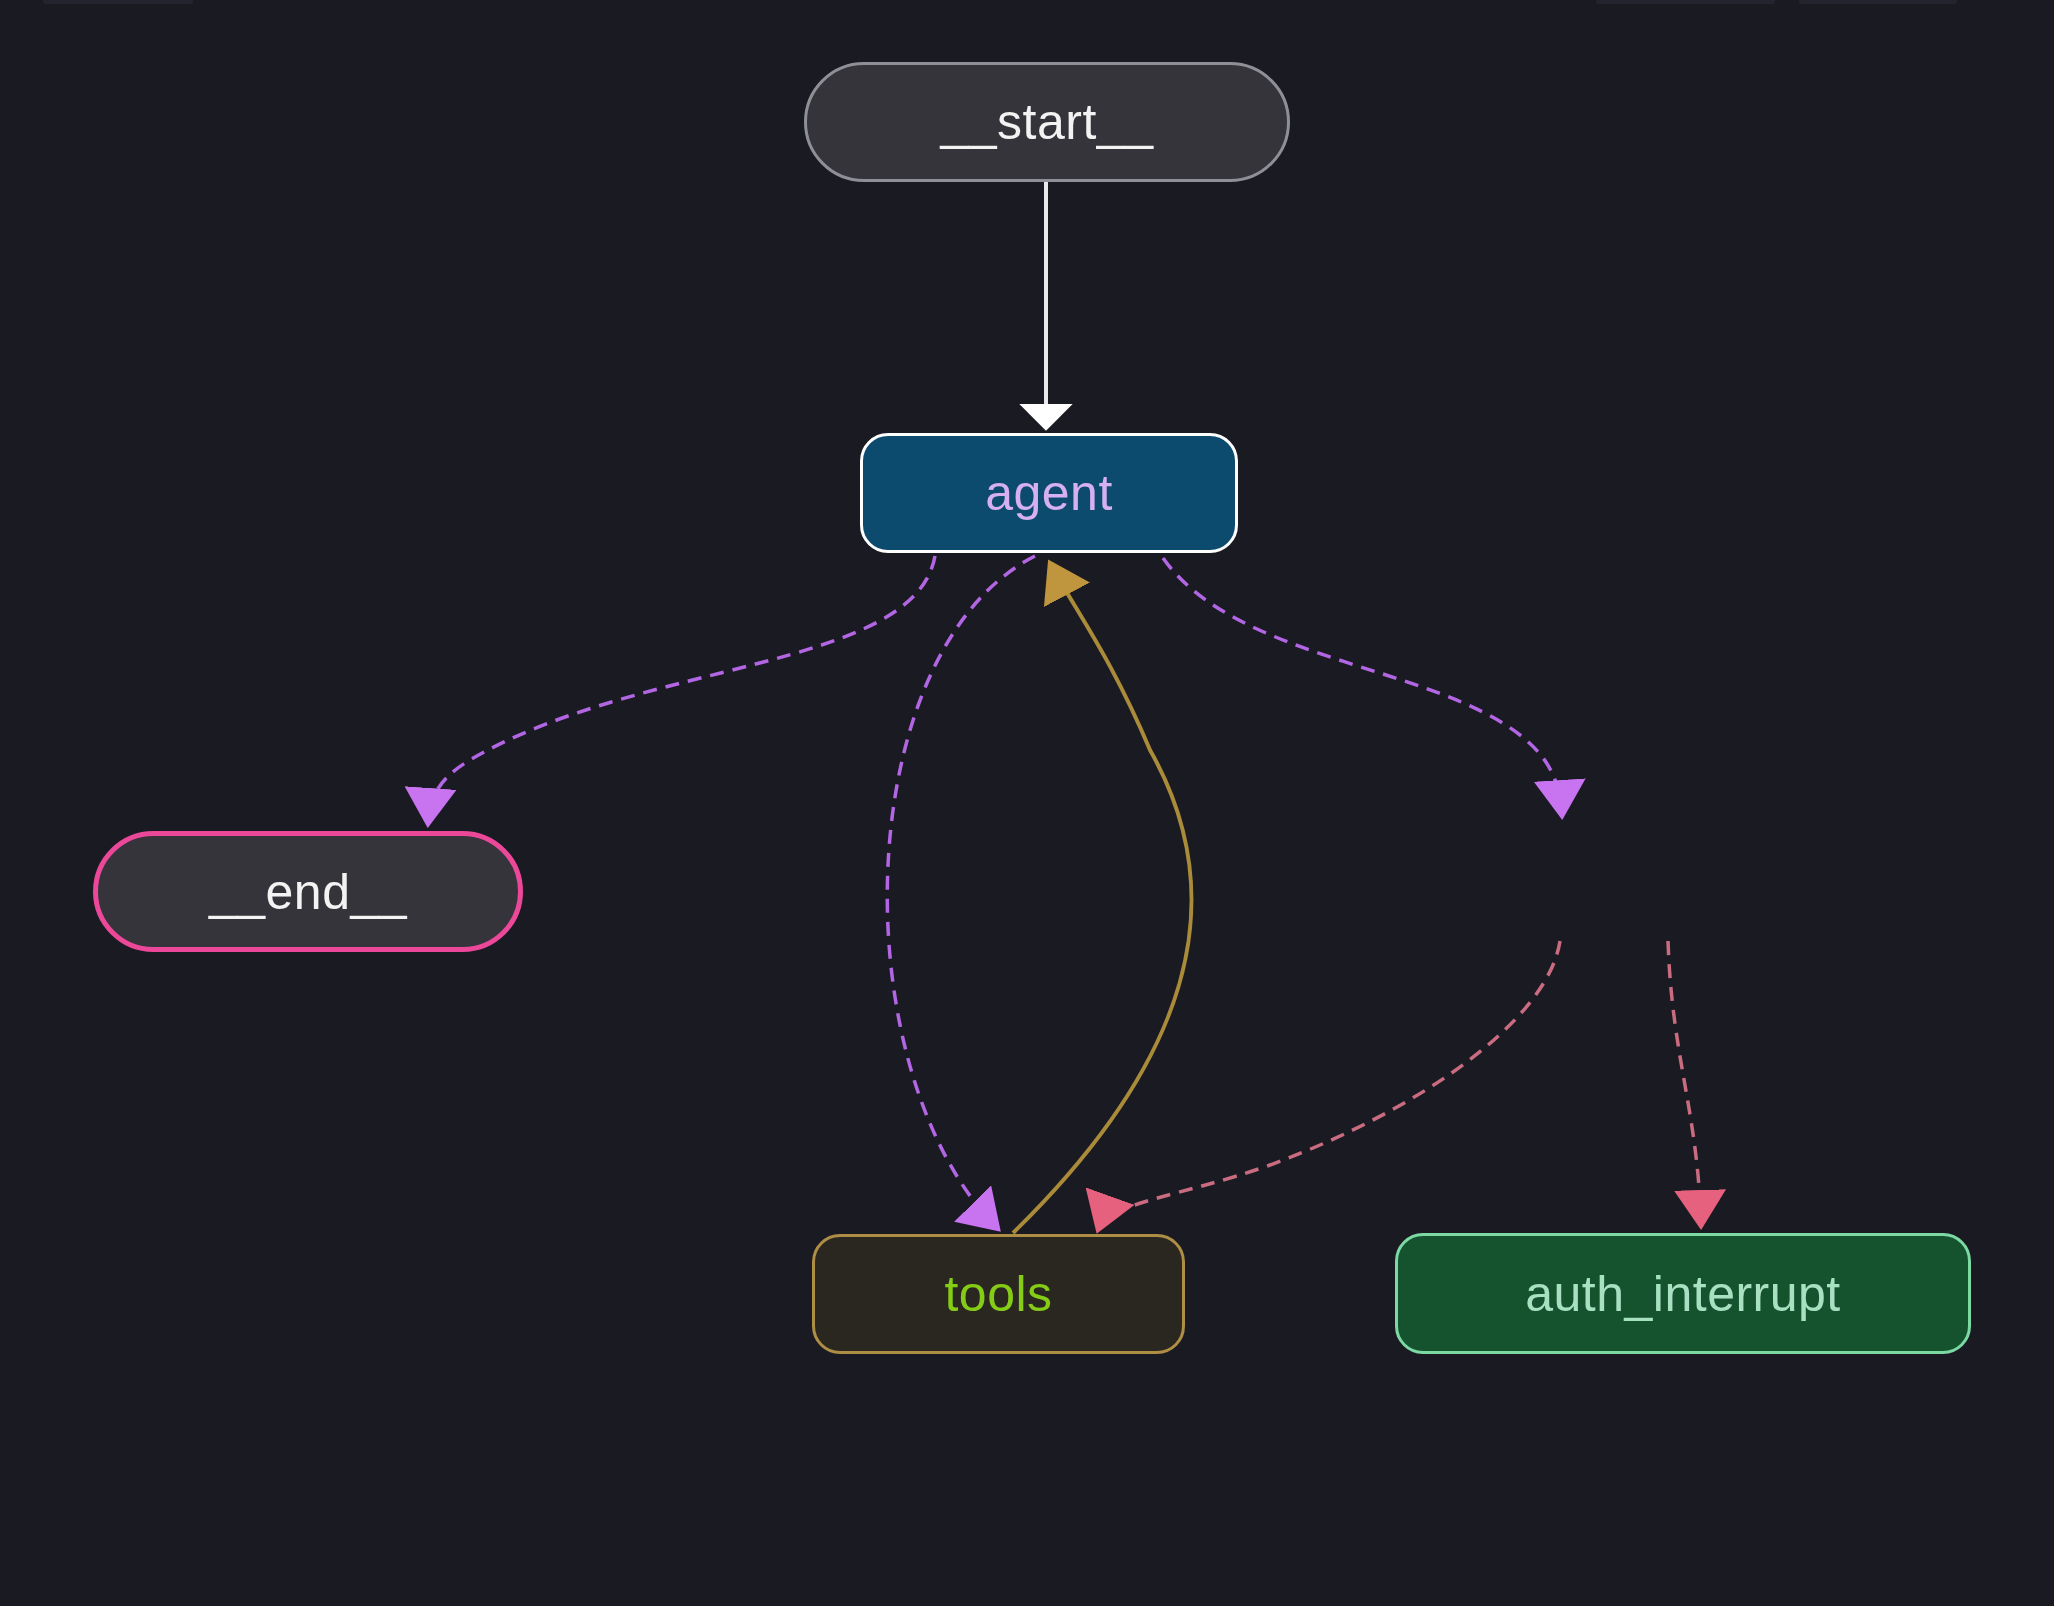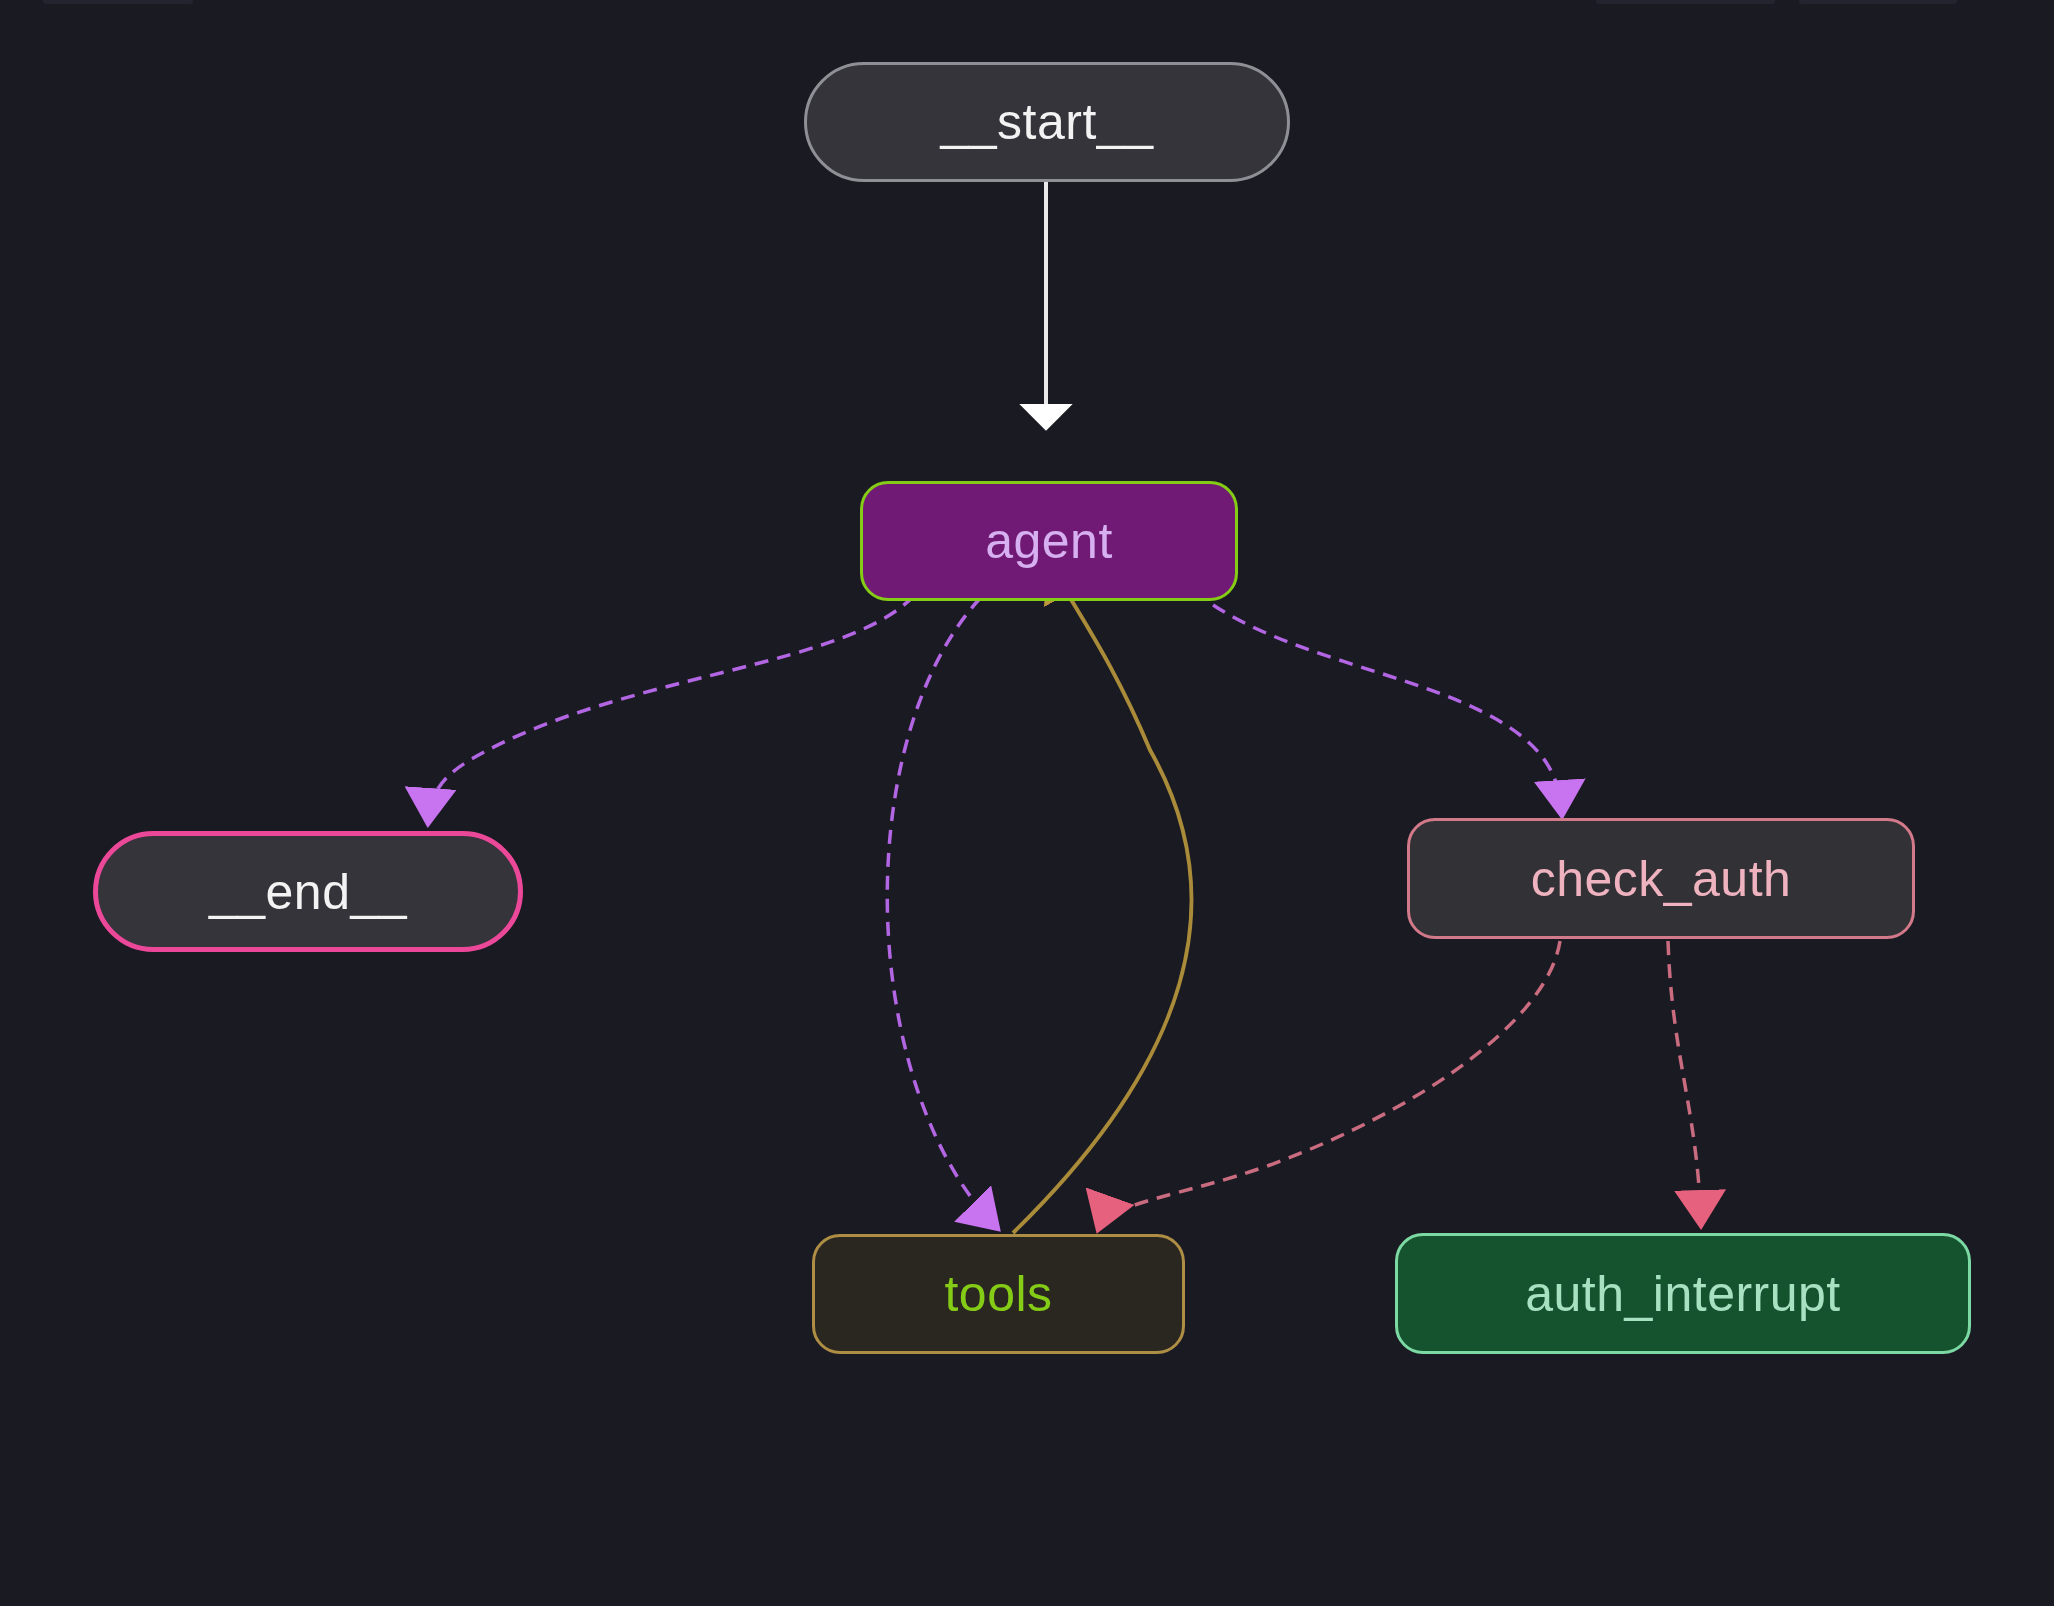--- a/index.html
+++ b/index.html
@@ -49,21 +49,21 @@
   .node.n-start {
     left: 804px; top: 62px; width: 486px; height: 120px;
     background: #34343a; border: 3px solid #8f9096; color: #f3f3f3;
   }
   .node.n-end {
     left: 93px; top: 831px; width: 430px; height: 121px;
     background: #34343a; border: 5px solid #ec4899; color: #f3f3f3;
   }
   .node.n-agent {
     left: 860px; top: 433px; width: 378px; height: 120px;
-    background: #701a75; border: 3px solid #84cc16; color: #d6b0f0; margin-top: 48px;
+    background: #0c4a6e; border: 3px solid #ffffff; color: #d6b0f0;
   }
   .node.n-check-auth {
     left: 1407px; top: 818px; width: 508px; height: 121px;
     background: #323136; border: 3px solid #d2798a; color: #efb3c0;
   }
   .node.n-tools {
     left: 812px; top: 1234px; width: 373px; height: 120px;
     background: #2a2721; border: 3px solid #ae8d44; color: #84cc16;
   }
   .node.n-auth-interrupt {
@@ -123,23 +123,20 @@
   </div>
 
   <div class="node box n-agent">
     <span>agent</span>
   </div>
 
   <div class="node pill n-end">
     <span>__end__</span>
   </div>
 
-  <div class="node box n-check-auth">
-    <span>check_auth</span>
-  </div>
 
   <div class="node box n-tools">
     <span>tools</span>
   </div>
 
   <div class="node box n-auth-interrupt">
     <span>auth_interrupt</span>
   </div>
 
   <div class="top-artifact ta-1"></div>

